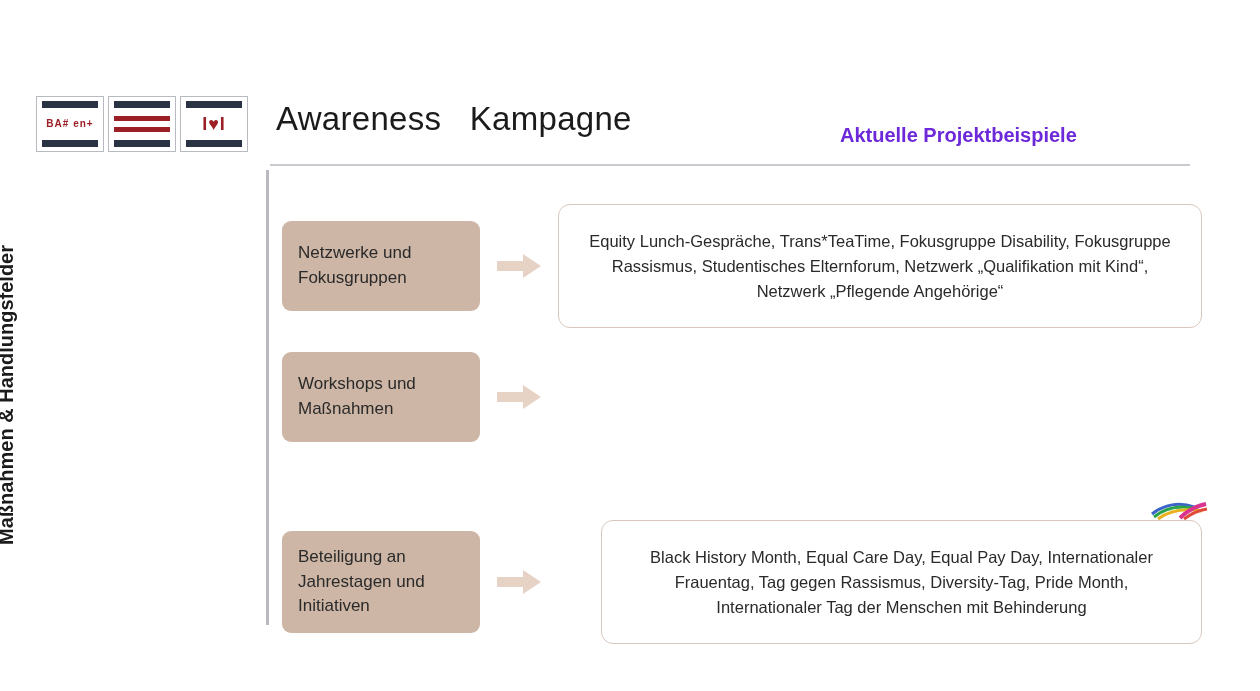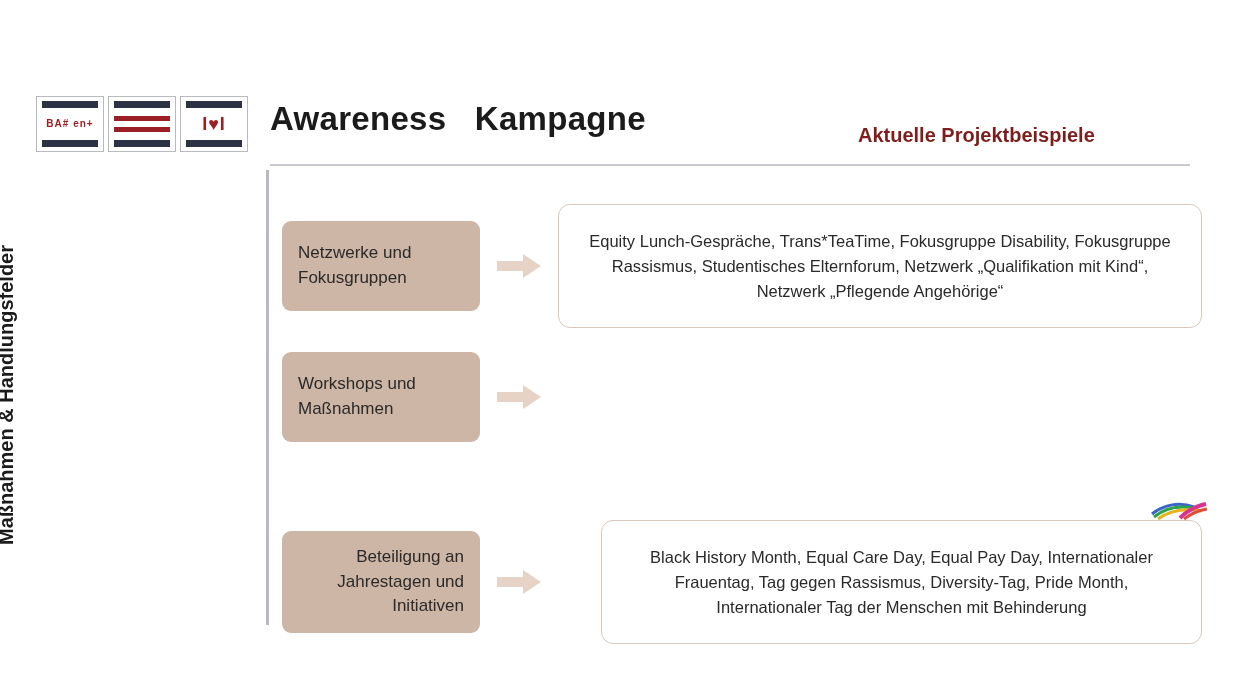--- a/index.html
+++ b/index.html
@@ -69,35 +69,35 @@
   }
   .stripe {
     width: 100%;
     height: 5px;
     background: #9d1f26;
   }
 
   
   .title-main {
     position: absolute;
-    left: 270px;
+    left: 276px;
     top: 100px;
     font-size: 33px;
-    font-weight: bold;
+    font-weight: normal;
     color: #1b1b1b;
     letter-spacing: 0.3px;
     white-space: pre;
   }
   .title-right {
     position: absolute;
-    left: 858px;
+    left: 840px;
     top: 124px;
     font-size: 20px;
     font-weight: bold;
-    color: #7f1d1d;
+    color: #6d28d9;
     text-align: center;
   }
   .title-rule {
     position: absolute;
     left: 270px;
     top: 164px;
     width: 920px;
     height: 2px;
     background: #c9c9cf;
   }
@@ -142,21 +142,21 @@
     background: #cdb6a5;
     border-radius: 9px;
     box-sizing: border-box;
     padding: 14px 16px;
     display: flex;
     align-items: center;
     font-size: 17px;
     color: #2a2a2a;
     line-height: 1.45;
   }
-  .row-3 .cat-box { min-height: 100px; text-align: right; }
+  .row-3 .cat-box { min-height: 100px; }
 
   .arrow {
     width: 78px;
     display: flex;
     align-items: center;
     justify-content: center;
   }
   .arrow svg { display: block; }
 
   .ex-box {

